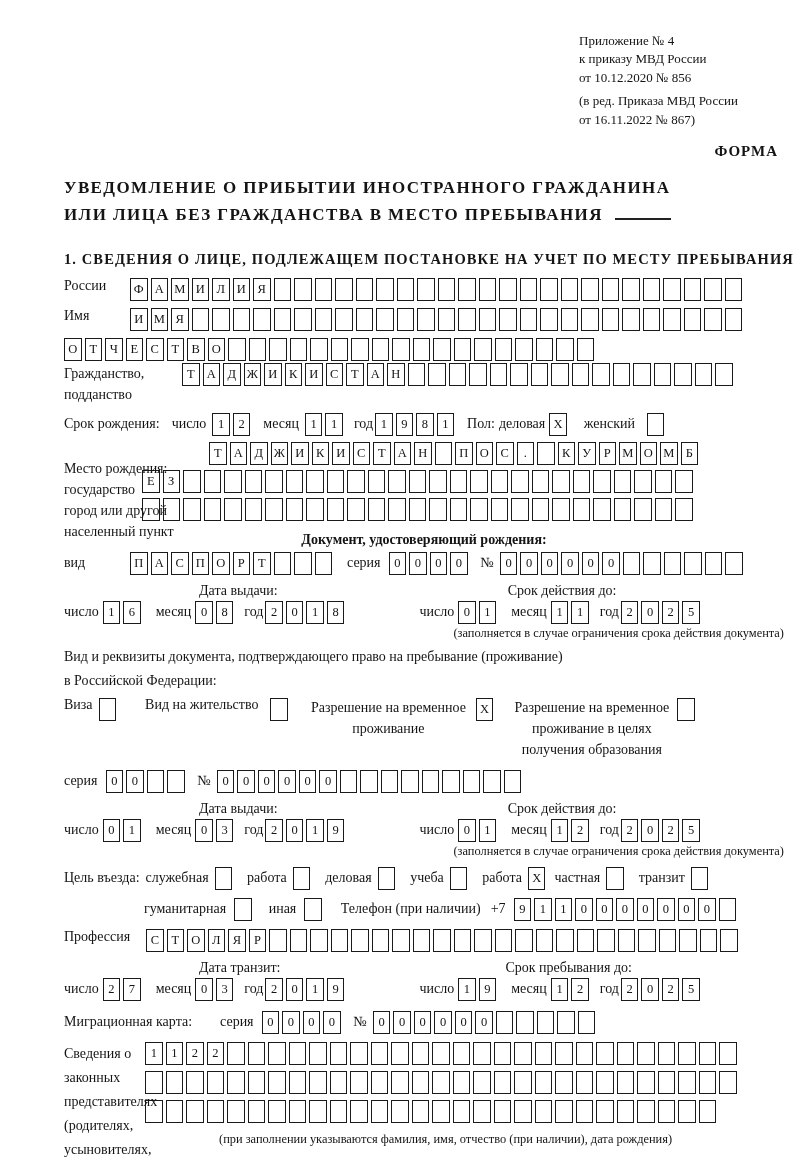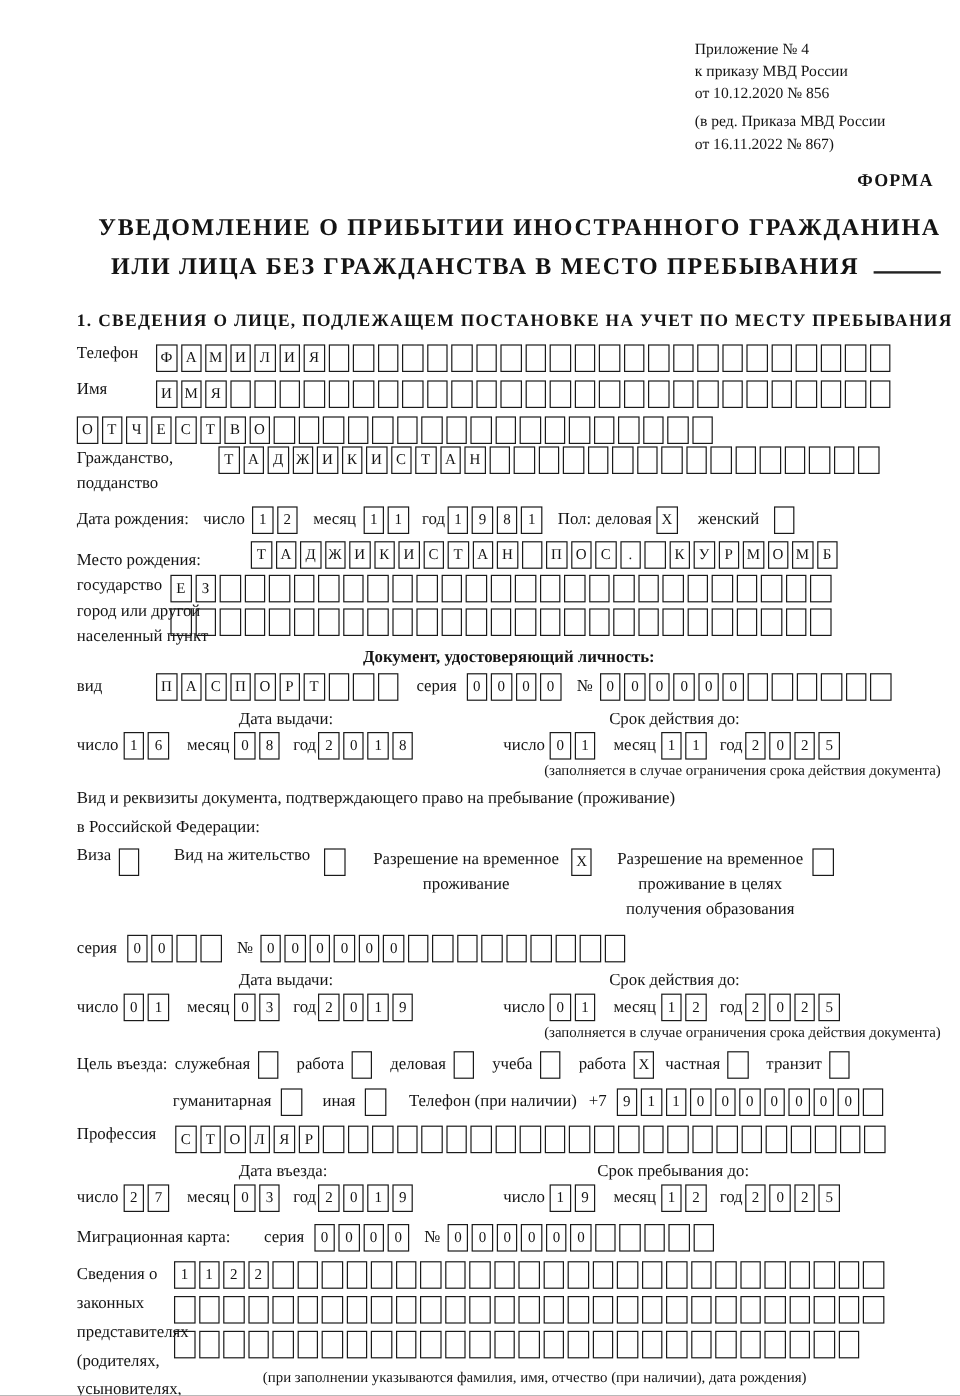--- a/index.html
+++ b/index.html
@@ -6,21 +6,21 @@
   .page{
     width:800px;height:1163px;background:#fff;color:#141414;
     font-family:"Liberation Serif","DejaVu Serif",serif;font-size:14px;
     padding:32px 16px 0 64px;box-sizing:border-box;overflow:hidden;position:relative;
   }
   
   .hdr{width:205px;margin-left:auto;font-size:13px;line-height:1.42;}
   .hdr div{white-space:nowrap;}
   .hdr .g2{margin-top:5px;}
   .forma{text-align:right;font-weight:bold;font-size:15px;letter-spacing:1px;margin:14px 6px 0 0;}
-  .title{text-align:right;font-weight:bold;font-size:20px;letter-spacing:1.4px;line-height:1.6;margin-top:14px;}
+  .title{text-align:left;font-weight:bold;font-size:17px;letter-spacing:1.4px;line-height:1.6;margin-top:14px;}
   .uline{display:inline-block;width:56px;border-bottom:2px solid #222;height:.9em;margin-left:12px;}
   .sec{font-weight:bold;font-size:14.5px;letter-spacing:1.1px;margin-top:22px;text-align:center;white-space:nowrap;}
   
   .row{display:flex;align-items:flex-start;margin-top:7px;}
   .vc{align-items:center;}
   .lbl{flex:none;white-space:nowrap;}
   .cells{display:flex;flex:none;}
   .cell{
     display:inline-block;flex:none;width:15.5px;height:21px;border:1.5px solid #1a1a1a;
     margin-right:3px;text-align:center;line-height:21px;font-size:12.5px;
@@ -32,21 +32,21 @@
   .ml10{margin-left:10px;}.ml12{margin-left:12px;}.ml14{margin-left:14px;}.ml16{margin-left:16px;}
   .ml18{margin-left:18px;}.ml20{margin-left:20px;}.ml26{margin-left:26px;}.ml28{margin-left:28px;}
   .ml72{margin-left:72px;}.ml80{margin-left:80px;}.ml135{margin-left:135px;}
   .ml225{margin-left:225px;}.ml230{margin-left:230px;}
   .mt2{margin-top:2px;}.mt4{margin-top:4px;}.mt8{margin-top:8px;}.mt10{margin-top:10px;}
   .bold{font-weight:bold;}
   .center{text-align:center;}
   .note{font-size:12.4px;text-align:right;margin-top:2px;white-space:nowrap;}
   
   .bp-block{position:relative;margin-top:6px;height:90px;}
-  .bp-labels{position:absolute;left:0;top:6px;}
+  .bp-labels{position:absolute;left:0;top:16px;}
   .bp-rows{margin-left:145px;}
   .bp2{margin-left:-67px;margin-top:5px;}
   
   .opt{display:flex;align-items:flex-start;}
   .opt .cells{margin-top:1px;}
   .opt-txt{text-align:center;line-height:1.5;}
   .opt-txt span{display:block;white-space:nowrap;}
   
   .lr-block{position:relative;margin-top:8px;height:148px;}
   .lr-labels{position:absolute;left:0;top:0;line-height:24px;}
@@ -72,21 +72,21 @@
   <div class="forma">ФОРМА</div>
 
   <div class="title">
     <div>УВЕДОМЛЕНИЕ О ПРИБЫТИИ ИНОСТРАННОГО ГРАЖДАНИНА</div>
     <div><span>ИЛИ ЛИЦА БЕЗ ГРАЖДАНСТВА В МЕСТО ПРЕБЫВАНИЯ</span><span class="uline"></span></div>
   </div>
 
   <div class="sec">1. СВЕДЕНИЯ О ЛИЦЕ, ПОДЛЕЖАЩЕМ ПОСТАНОВКЕ НА УЧЕТ ПО МЕСТУ ПРЕБЫВАНИЯ</div>
 
   <div class="row mt10">
-    <span class="lbl w66">Телефон</span>
+    <span class="lbl w66">России</span>
     <span class="cells">
         <span class="cell">Ф</span>
         <span class="cell">А</span>
         <span class="cell">М</span>
         <span class="cell">И</span>
         <span class="cell">Л</span>
         <span class="cell">И</span>
         <span class="cell">Я</span>
         <span class="cell"></span>
         <span class="cell"></span>
@@ -211,21 +211,21 @@
         <span class="cell"></span>
         <span class="cell"></span>
         <span class="cell"></span>
         <span class="cell"></span>
         <span class="cell"></span>
         <span class="cell"></span>
       </span>
   </div>
 
   <div class="row vc mt8">
-    <span class="lbl">Дата рождения:</span>
+    <span class="lbl">Срок рождения:</span>
     <span class="lbl ml12">число</span>
     <span class="cells ml6">
         <span class="cell">1</span>
         <span class="cell">2</span>
       </span>
     <span class="lbl ml10">месяц</span>
     <span class="cells ml6">
         <span class="cell">1</span>
         <span class="cell">1</span>
       </span>
@@ -335,21 +335,21 @@
           <span class="cell"></span>
           <span class="cell"></span>
           <span class="cell"></span>
           <span class="cell"></span>
           <span class="cell"></span>
           <span class="cell"></span>
         </div>
     </div>
   </div>
 
-  <div class="center bold">Документ, удостоверяющий личность:</div>
+  <div class="center bold">Документ, удостоверяющий рождения:</div>
 
   <div class="row vc mt4">
     <span class="lbl w66">вид</span>
     <span class="cells">
         <span class="cell">П</span>
         <span class="cell">А</span>
         <span class="cell">С</span>
         <span class="cell">П</span>
         <span class="cell">О</span>
         <span class="cell">Р</span>
@@ -622,21 +622,21 @@
         <span class="cell"></span>
         <span class="cell"></span>
         <span class="cell"></span>
         <span class="cell"></span>
         <span class="cell"></span>
         <span class="cell"></span>
       </span>
   </div>
 
   <div class="row mt8">
-    <span class="lbl ml135">Дата въезда:</span>
+    <span class="lbl ml135">Дата транзит:</span>
     <span class="lbl ml225">Срок пребывания до:</span>
   </div>
 
   <div class="row vc mt2">
     <span class="lbl">число</span>
     <span class="cells ml4">
         <span class="cell">2</span>
         <span class="cell">7</span>
       </span>
     <span class="lbl ml12">месяц</span>

